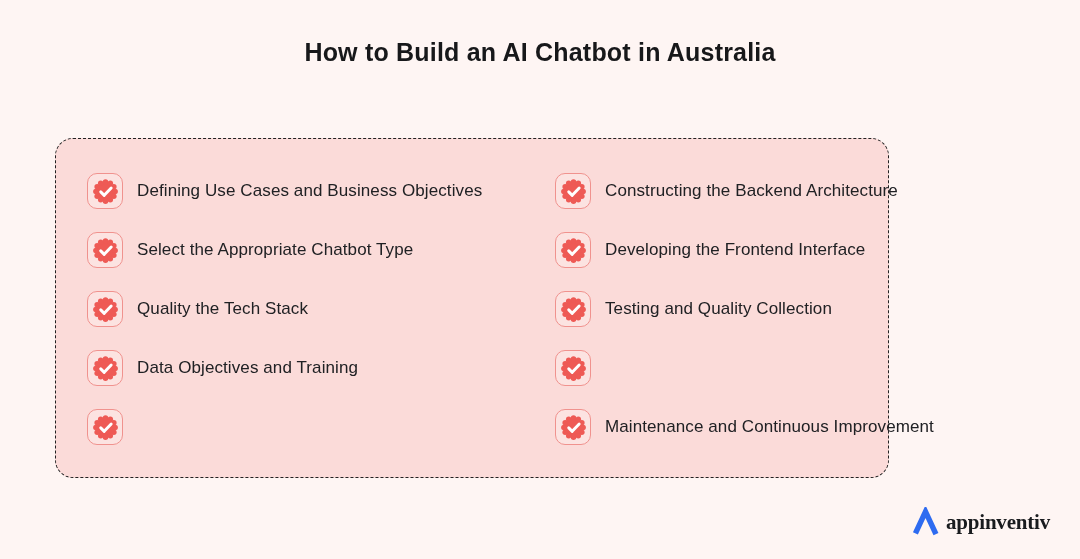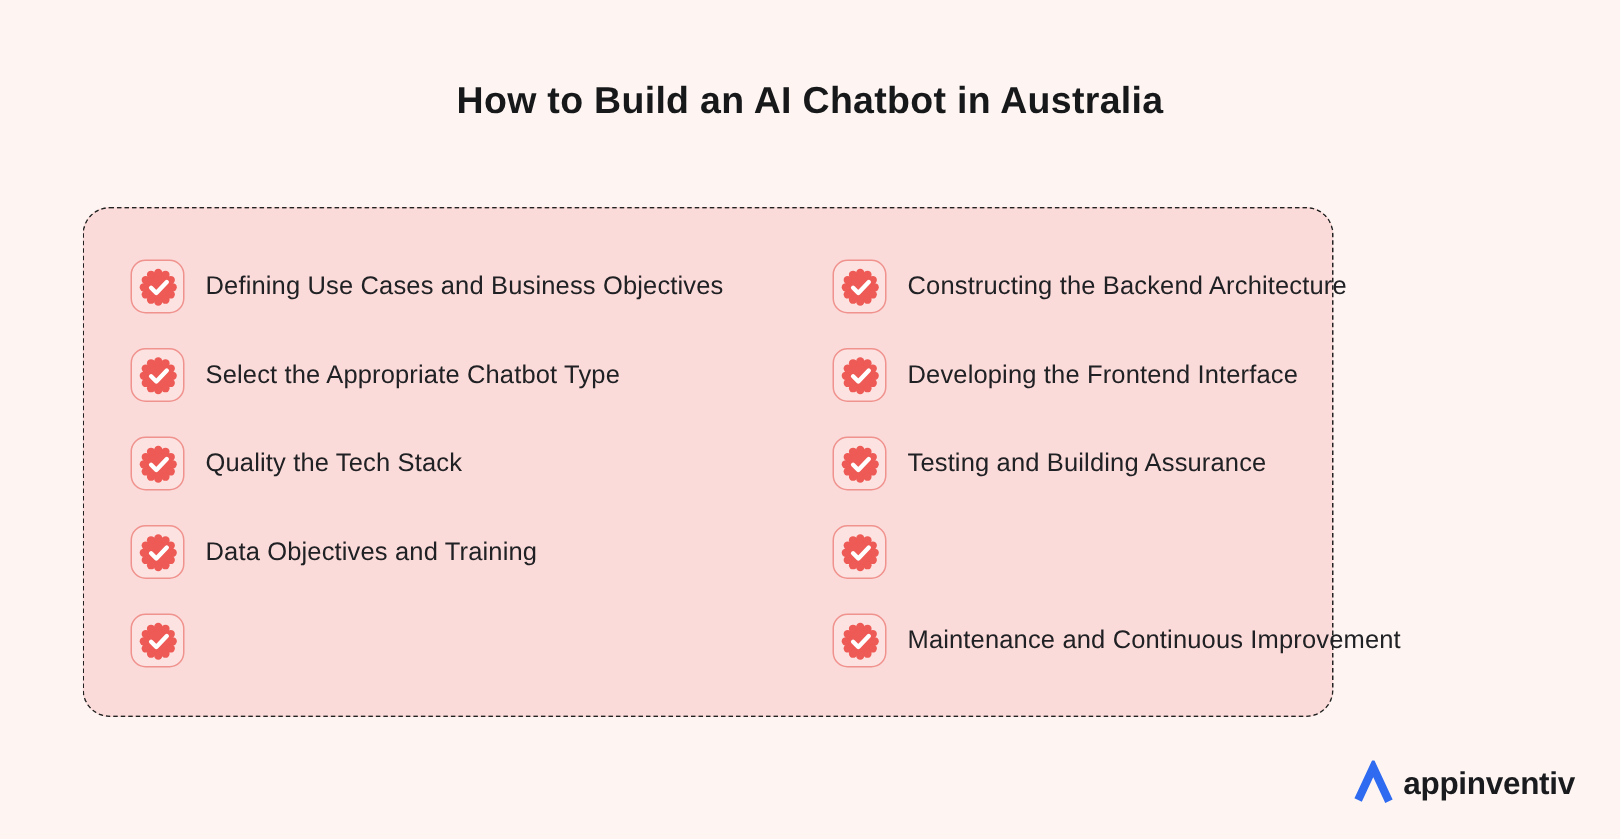--- a/index.html
+++ b/index.html
@@ -5,21 +5,21 @@
   html, body { margin: 0; padding: 0; }
   body {
     width: 1080px; height: 559px;
     background: #fef5f3;
     font-family: "Liberation Sans", "DejaVu Sans", sans-serif;
     position: relative;
     overflow: hidden;
   }
   .title {
     position: absolute;
-    top: 53px; left: 0; width: 100%;
+    top: 38px; left: 0; width: 100%;
     margin: 0;
     text-align: center;
     font-size: 25px;
     font-weight: 700;
     color: #17181a;
     letter-spacing: 0.2px;
   }
   .card {
     position: absolute;
     left: 55px; top: 138px;
@@ -55,20 +55,21 @@
     position: absolute;
     top: 507px; right: 30px;
     display: flex; align-items: center; gap: 5px;
   }
   .logo svg { width: 31px; height: 31px; display: block; }
   .wordmark {
     font-size: 21px;
     font-weight: 600;
     color: #191b1e;
     letter-spacing: -0.2px;
+    font-family: Liberation Serif, serif;
   }
 </style>
 </head>
 <body>
 
 <div>
 
   <h1 class="title">How to Build an AI Chatbot in Australia</h1>
 
   <div class="card">
@@ -251,21 +252,21 @@
                 <circle cx="7.5" cy="18" r="3"></circle>
                 <circle cx="8.91" cy="12.75" r="3"></circle>
                 <circle cx="12.75" cy="8.91" r="3"></circle>
                 <circle cx="18" cy="7.5" r="3"></circle>
                 <circle cx="23.25" cy="8.91" r="3"></circle>
                 <circle cx="27.09" cy="12.75" r="3"></circle>
               </g>
               <path d="M12.8 18.4 L16.6 22.2 L24.2 14.2" stroke="#ffffff" stroke-width="3.2" fill="none" stroke-linecap="round" stroke-linejoin="round"></path>
             </svg>
         </span>
-        <span class="label">Testing and Building Assurance</span>
+        <span class="label">Testing and Quality Collection</span>
       </div>
       <div class="item">
         <span class="badge">
           <svg viewBox="0 0 36 36">
               <g fill="#ee5a55">
                 <circle cx="18" cy="18" r="10.5"></circle>
                 <circle cx="28.5" cy="18" r="3"></circle>
                 <circle cx="27.09" cy="23.25" r="3"></circle>
                 <circle cx="23.25" cy="27.09" r="3"></circle>
                 <circle cx="18" cy="28.5" r="3"></circle>

